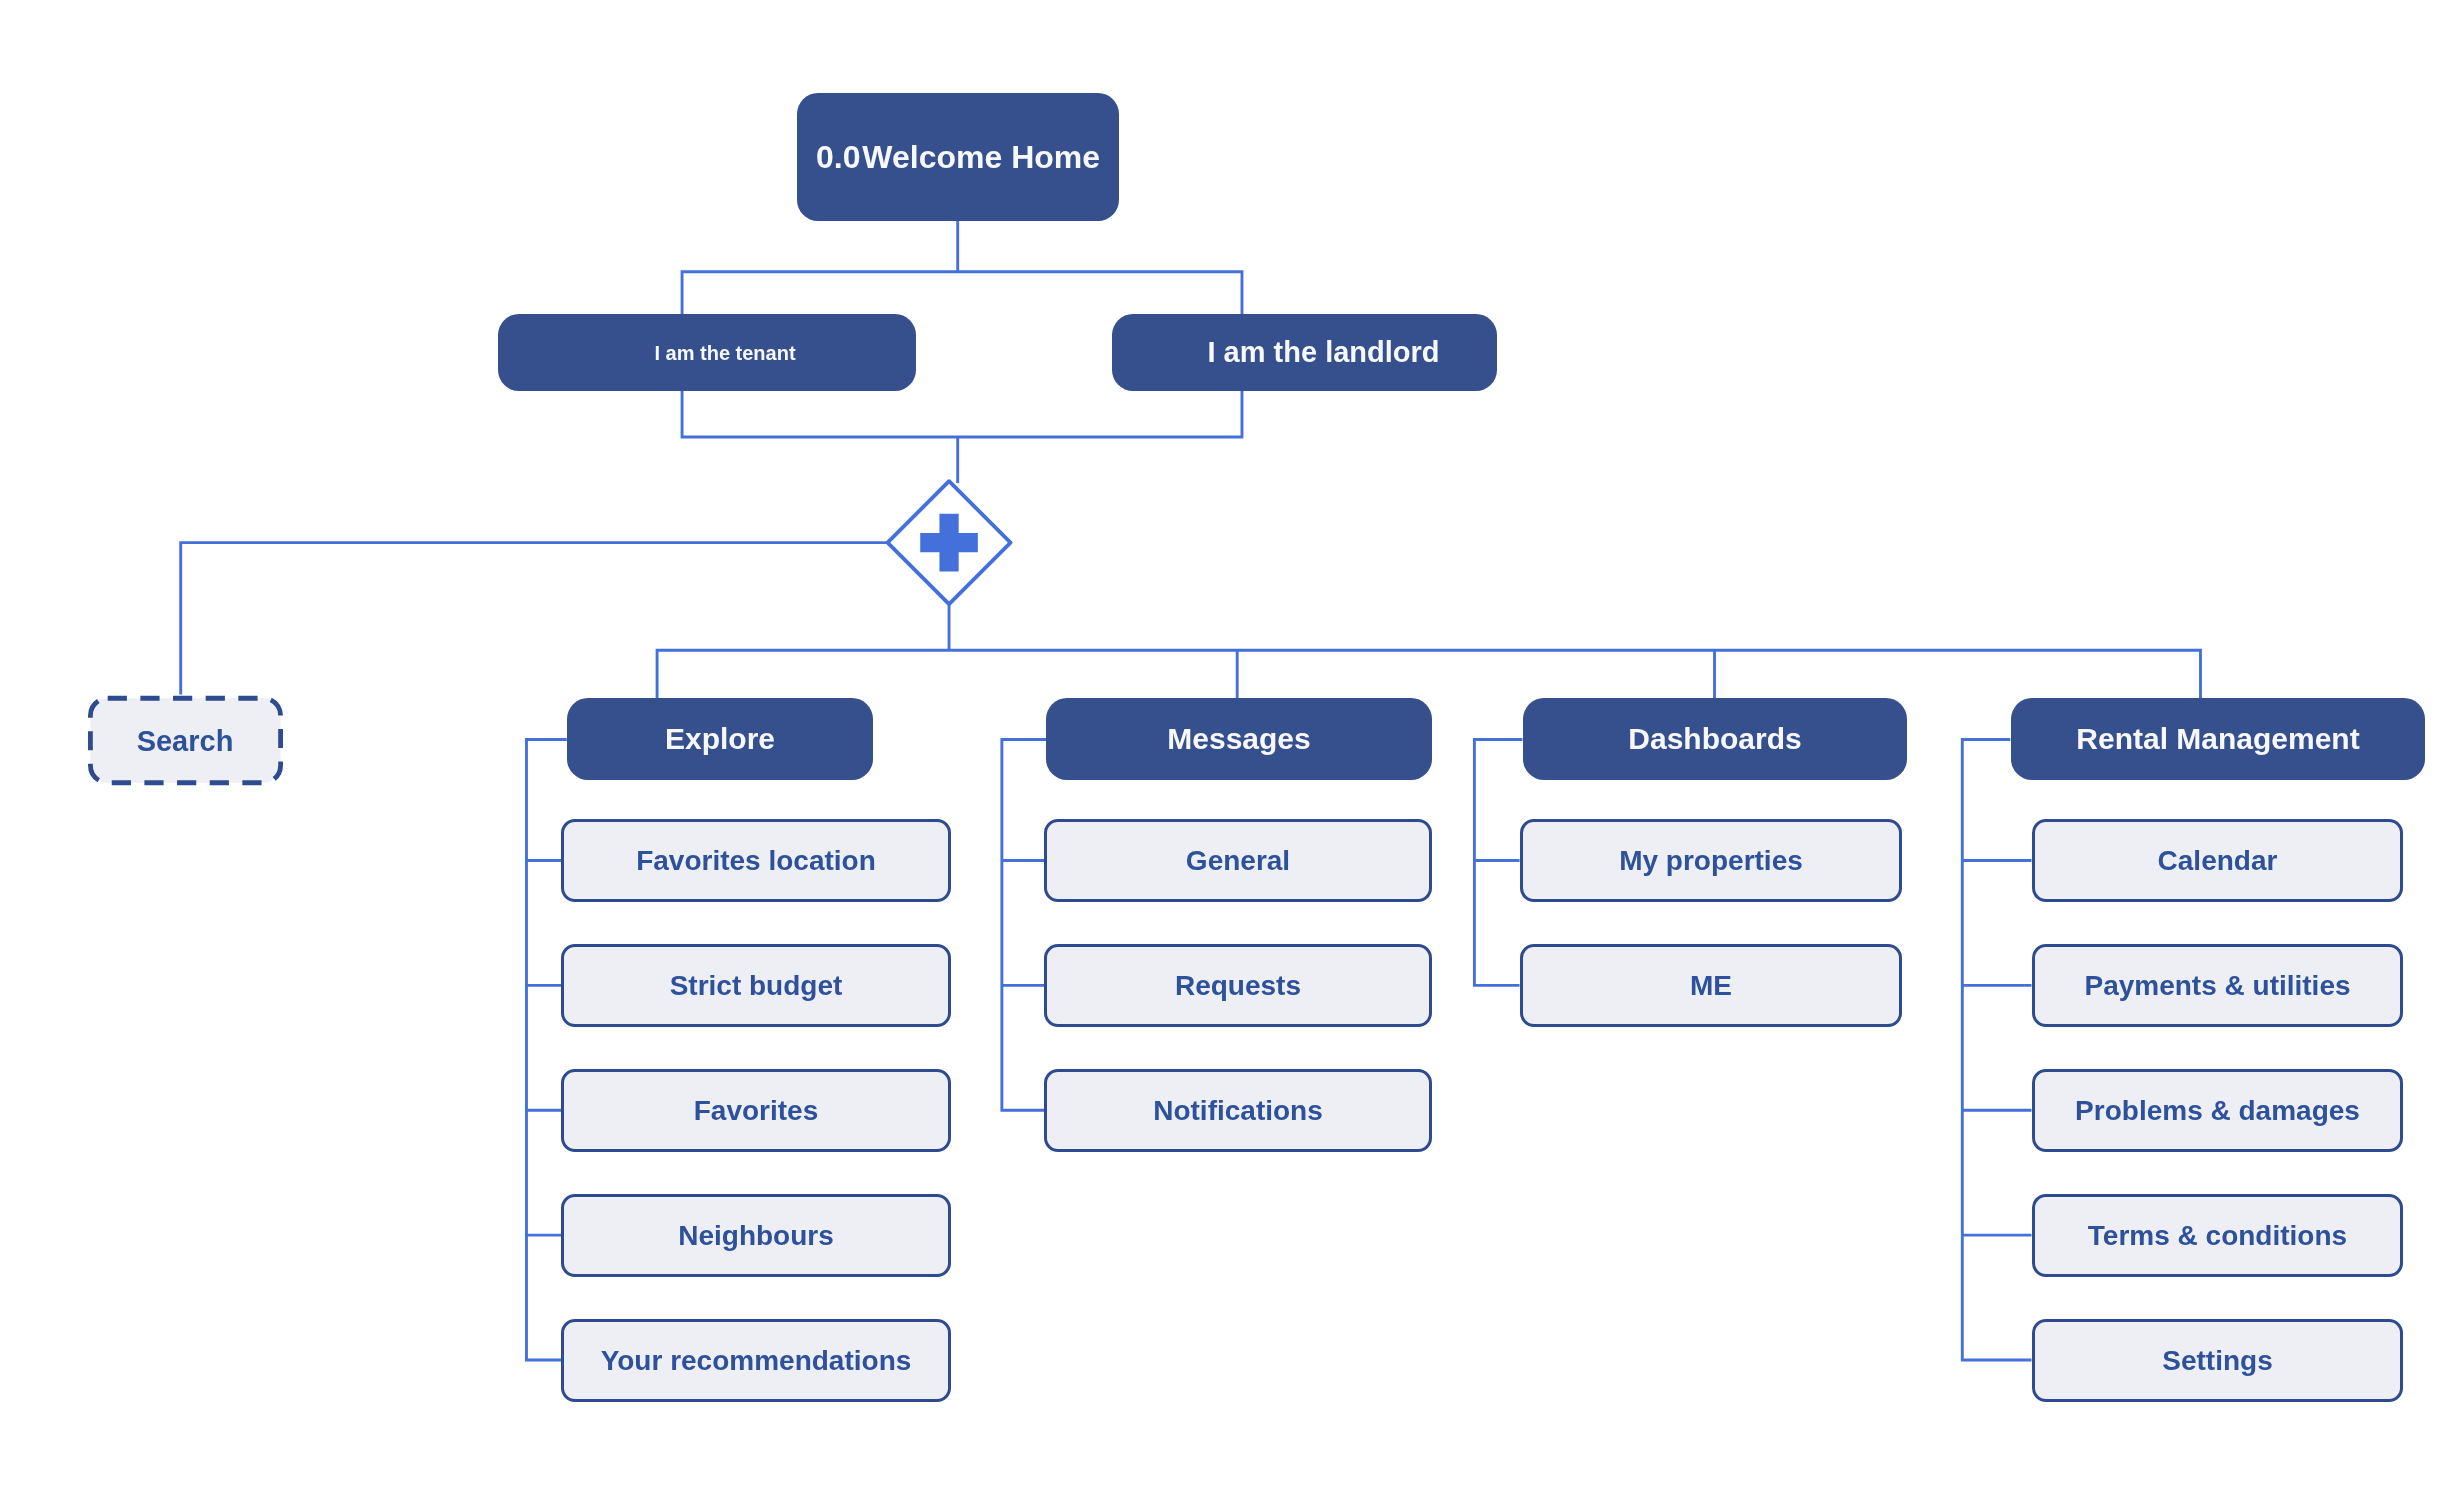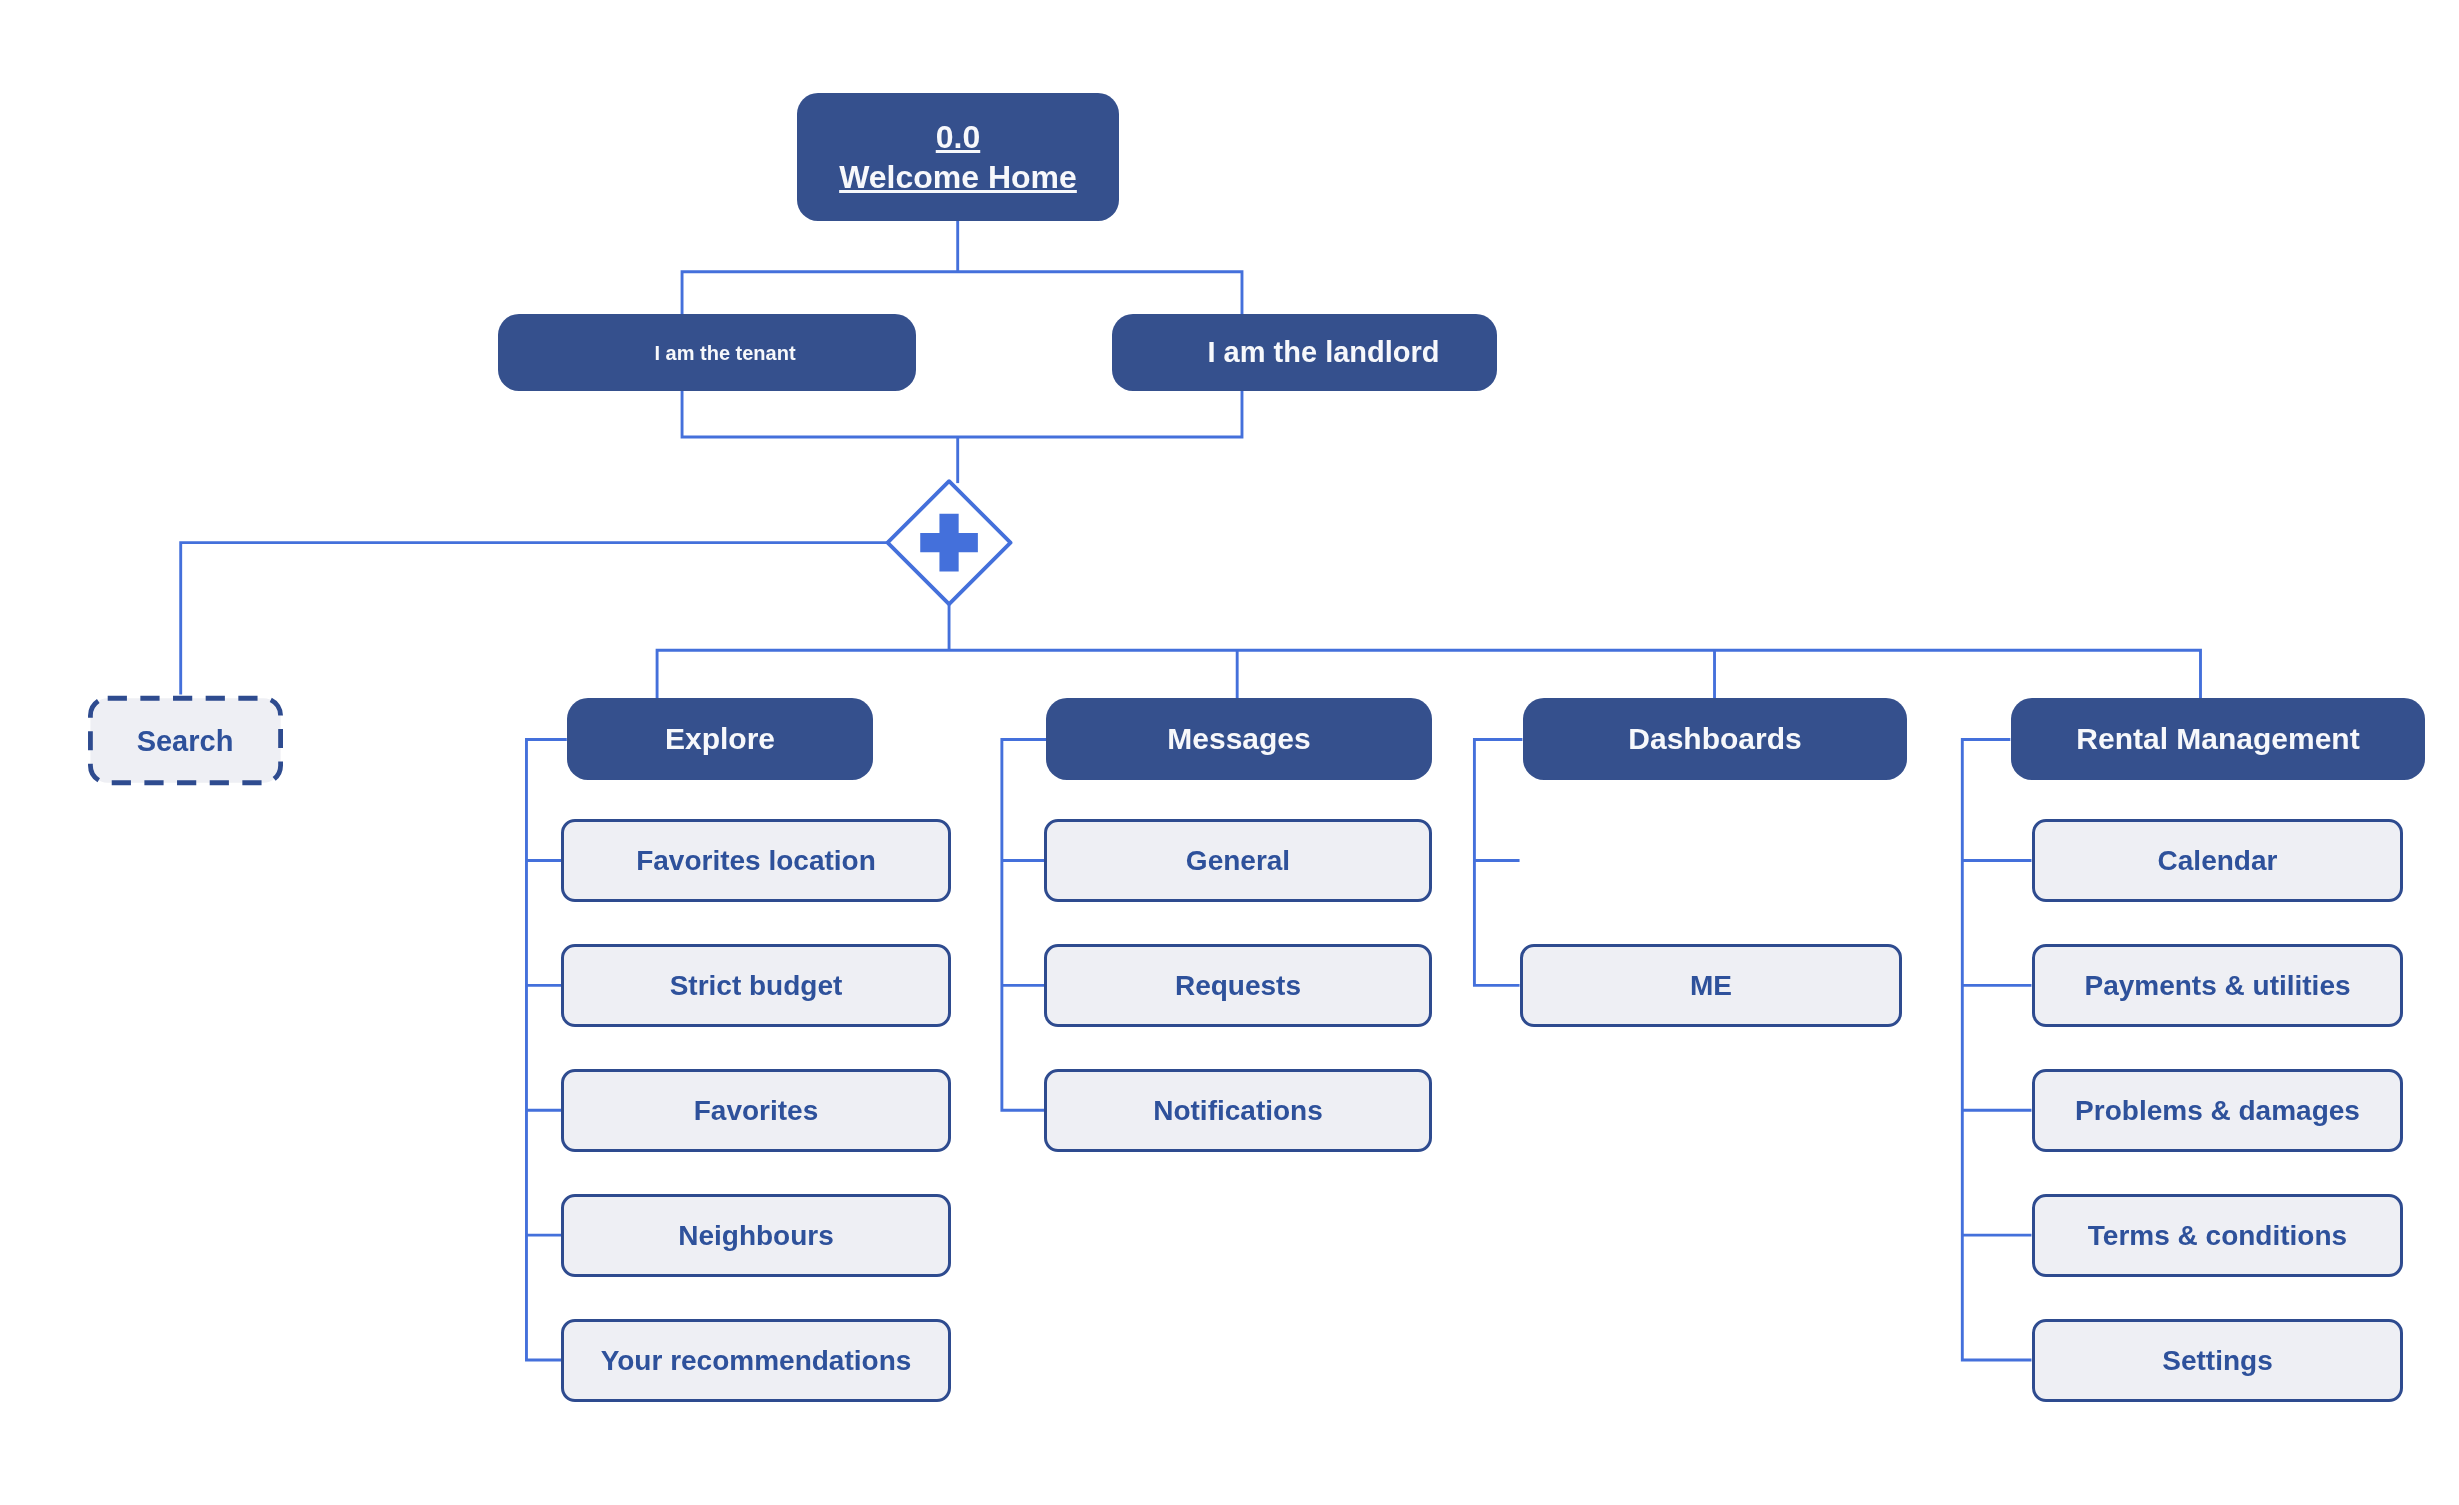--- a/index.html
+++ b/index.html
@@ -46,21 +46,21 @@
     font-size:28px;
     font-weight:700;
     height:83px;
   }
   .search-label{
     background:transparent;
     color:var(--leaf-text);
     font-size:29px;
     font-weight:700;
   }
-  .root-lines{display:flex;flex-direction:column;gap:1.9px;font-size:32px;text-decoration:underline;}
+  .root-lines{display:flex;flex-direction:row;gap:1.9px;font-size:32px;}
   
   #n-root{left:797px;top:93px;width:322px;height:128px;}
   #n-tenant{left:498px;top:314px;width:418px;height:77px;font-size:20px;padding-left:36px;}
   #n-landlord{left:1112px;top:314px;width:385px;height:77px;font-size:29px;padding-left:38px;}
   #n-search{left:88px;top:697px;width:194px;height:88px;}
   #h0{left:567px;top:698px;width:306px;height:82px;}
   #h1{left:1046px;top:698px;width:386px;height:82px;}
   #h2{left:1523px;top:698px;width:384px;height:82px;}
   #h3{left:2011px;top:698px;width:414px;height:82px;}
   .col0{left:561px;width:390px;}
@@ -131,20 +131,21 @@
   <div class="box leaf col0 row0">Favorites location</div>
   <div class="box leaf col0 row1">Strict budget</div>
   <div class="box leaf col0 row2">Favorites</div>
   <div class="box leaf col0 row3">Neighbours</div>
   <div class="box leaf col1 row0">General</div>
 
   <div class="box leaf col0 row4">Your recommendations</div>
   <div class="box leaf col1 row1">Requests</div>
   <div class="box leaf col1 row2">Notifications</div>
 
+  <div class="box leaf col2 row0">My properties</div>
   <div class="box leaf col2 row1">ME</div>
 
   <div class="box leaf col3 row0">Calendar</div>
   <div class="box leaf col3 row1">Payments &amp; utilities</div>
   <div class="box leaf col3 row2">Problems &amp; damages</div>
   <div class="box leaf col3 row3">Terms &amp; conditions</div>
   <div class="box leaf col3 row4">Settings</div>
 
 </div>
 

